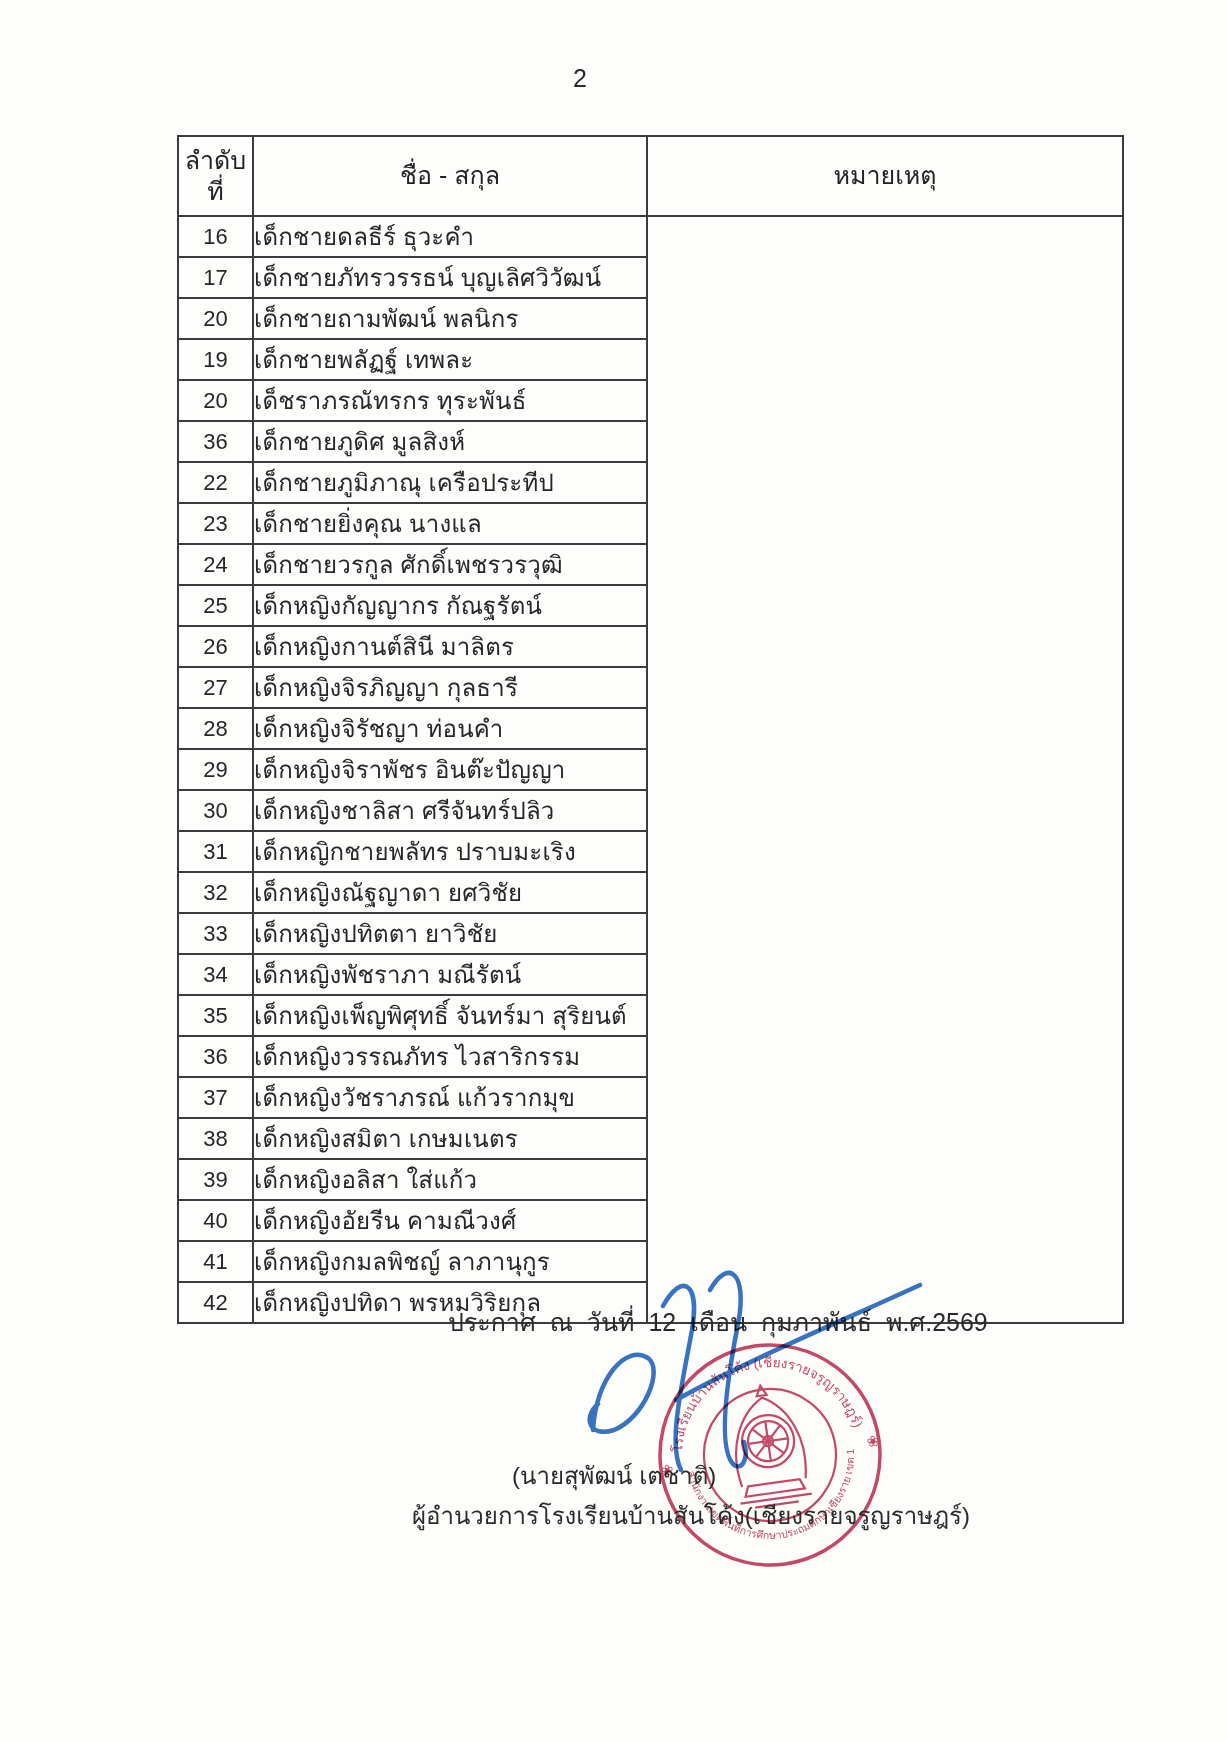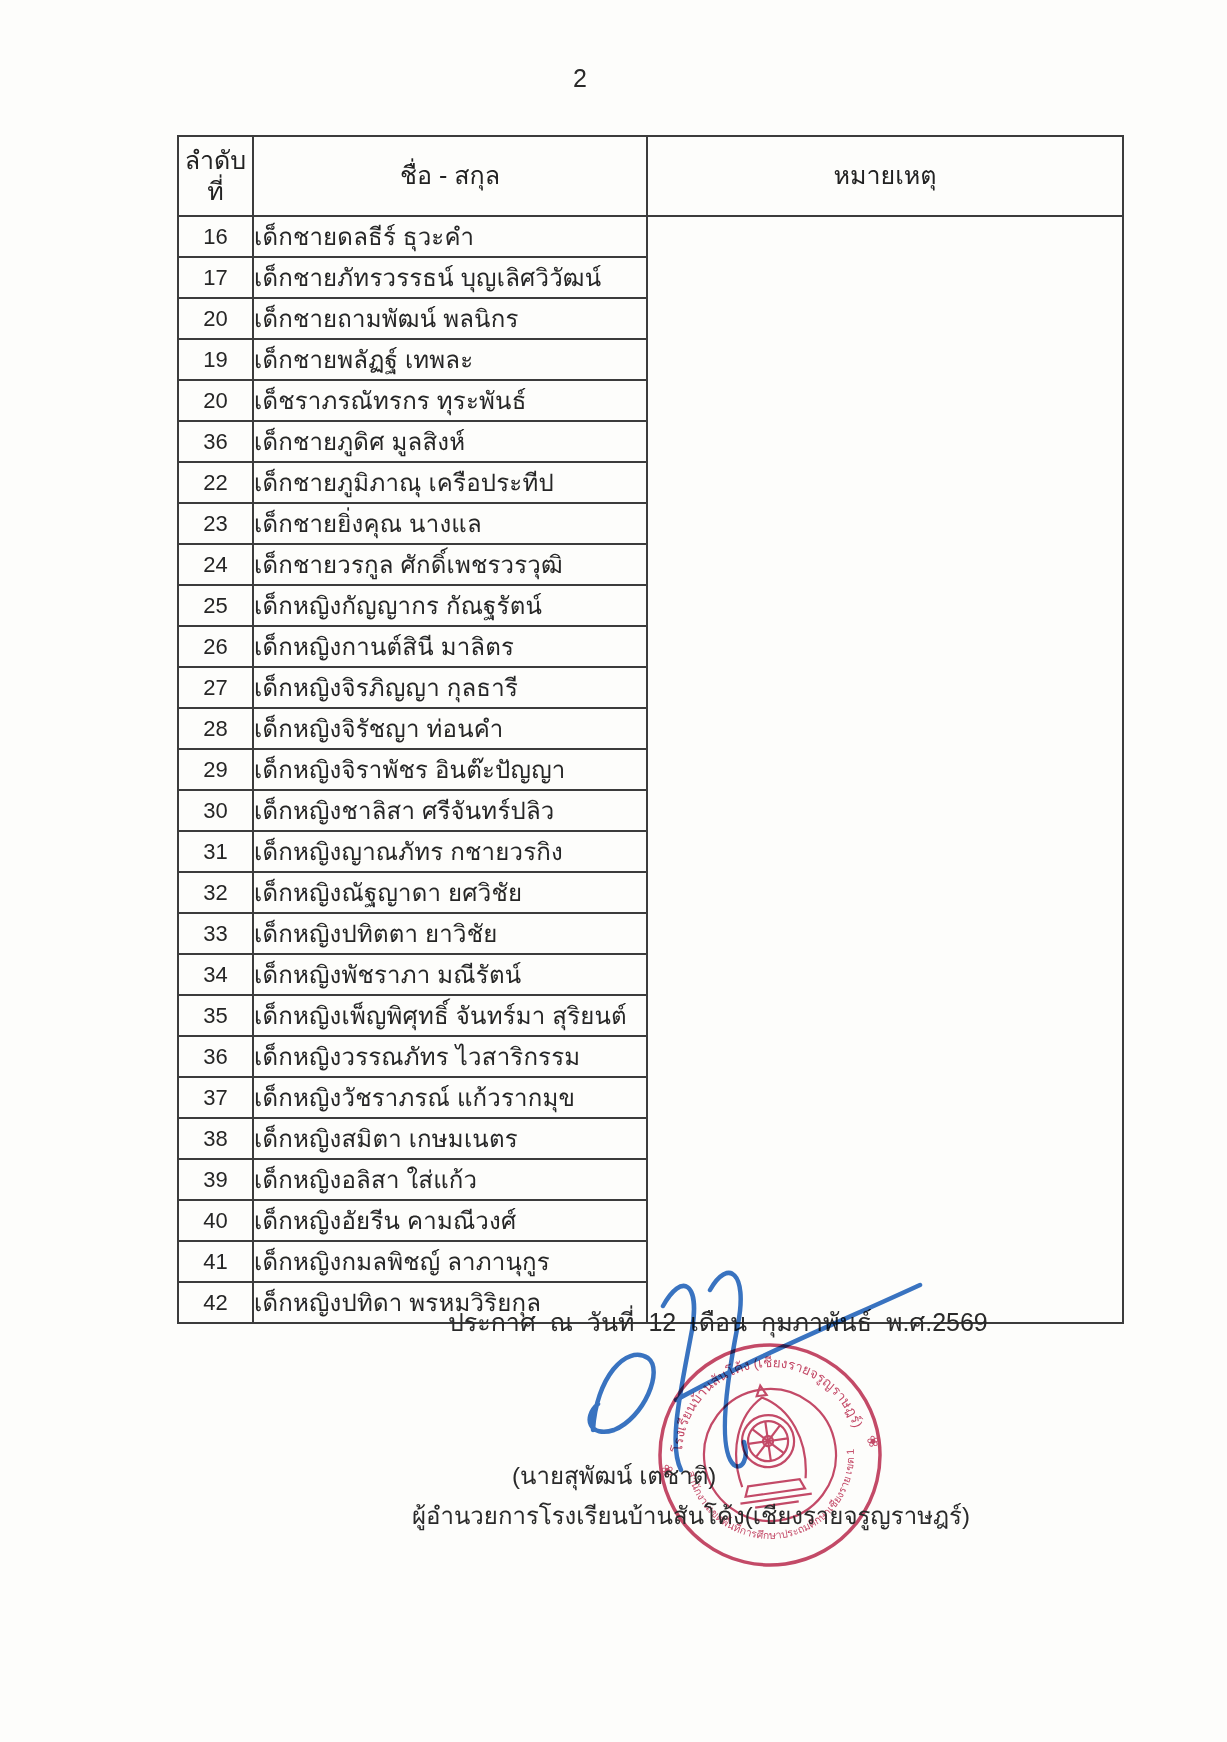--- a/index.html
+++ b/index.html
@@ -120,21 +120,21 @@
         <tr>
           <td class="col-no">29</td>
           <td class="col-name">เด็กหญิงจิราพัชร  อินต๊ะปัญญา</td>
         </tr>
         <tr>
           <td class="col-no">30</td>
           <td class="col-name">เด็กหญิงชาลิสา  ศรีจันทร์ปลิว</td>
         </tr>
         <tr>
           <td class="col-no">31</td>
-          <td class="col-name">เด็กหญิงญาณภัทร  กชายวรกิง</td>
+          <td class="col-name">เด็กหญิกชายพลัทร  ปราบมะเริง</td>
         </tr>
         <tr>
           <td class="col-no">32</td>
           <td class="col-name">เด็กหญิงณัฐญาดา  ยศวิชัย</td>
         </tr>
         <tr>
           <td class="col-no">33</td>
           <td class="col-name">เด็กหญิงปทิตตา  ยาวิชัย</td>
         </tr>
         <tr>

